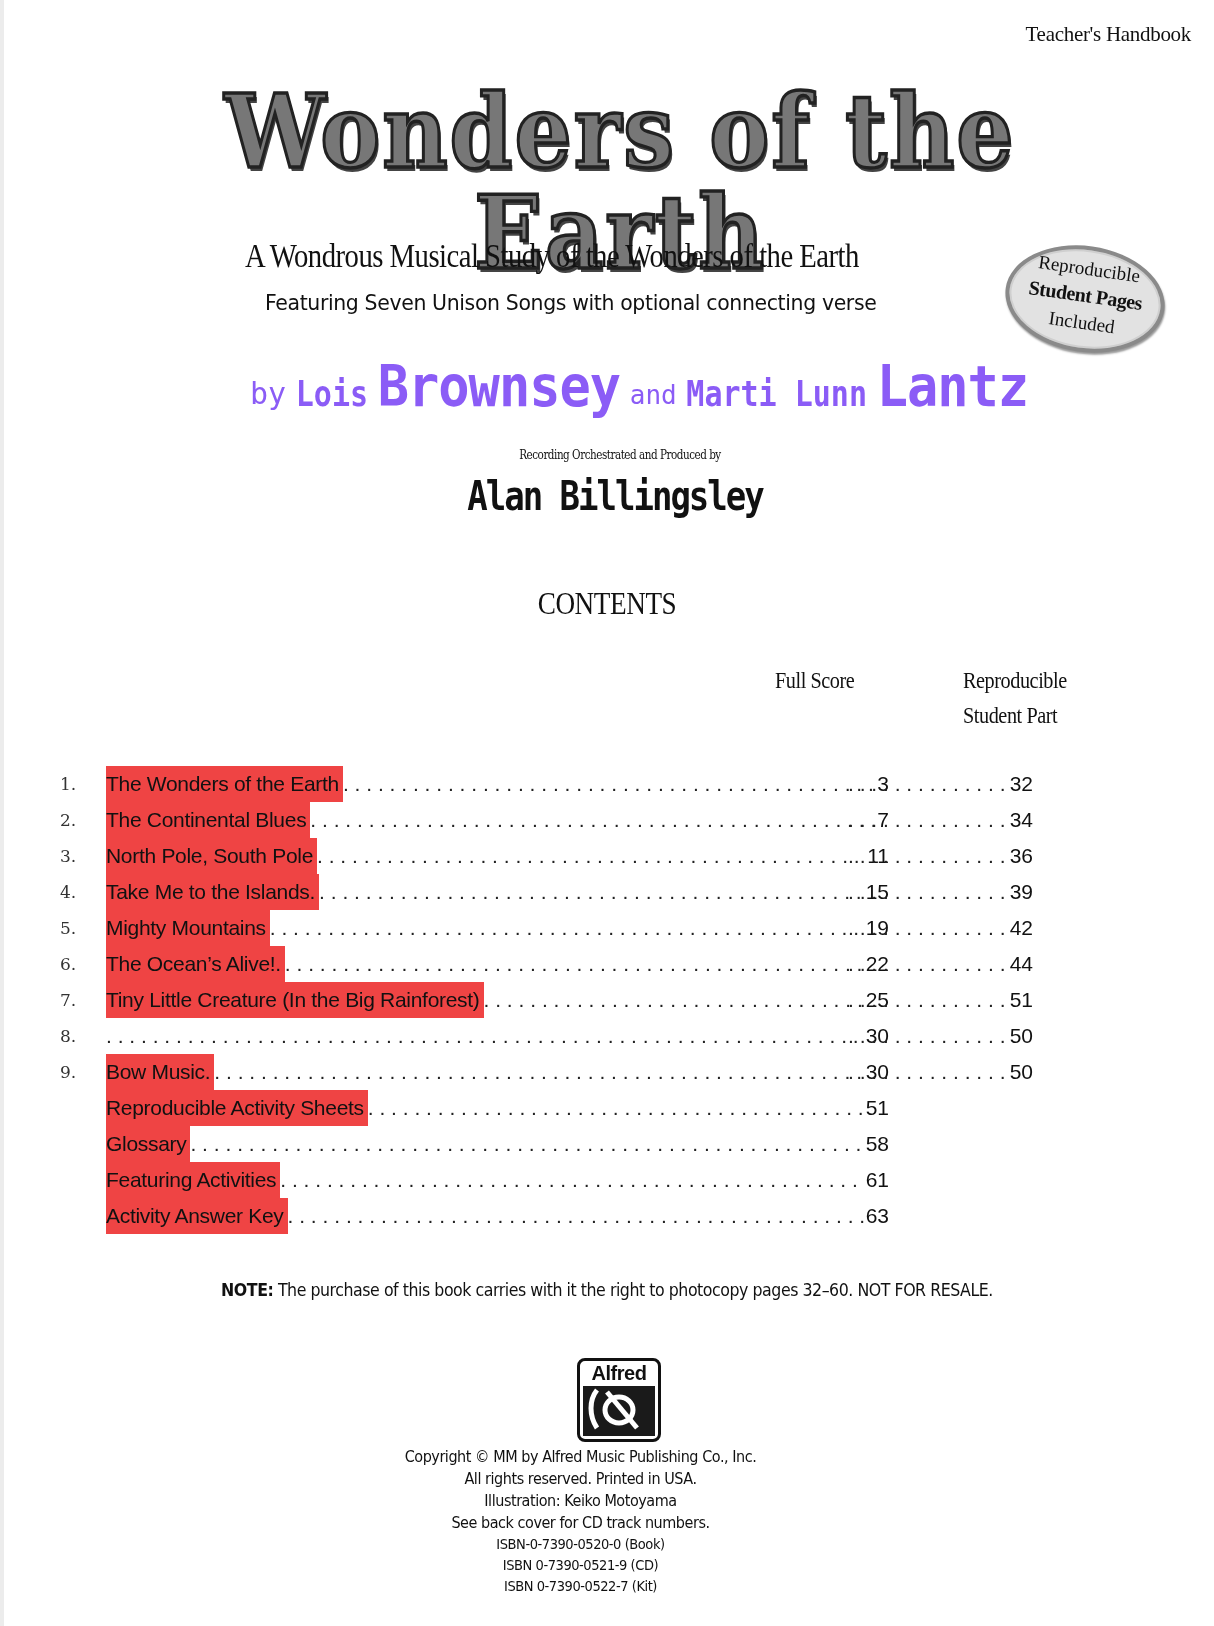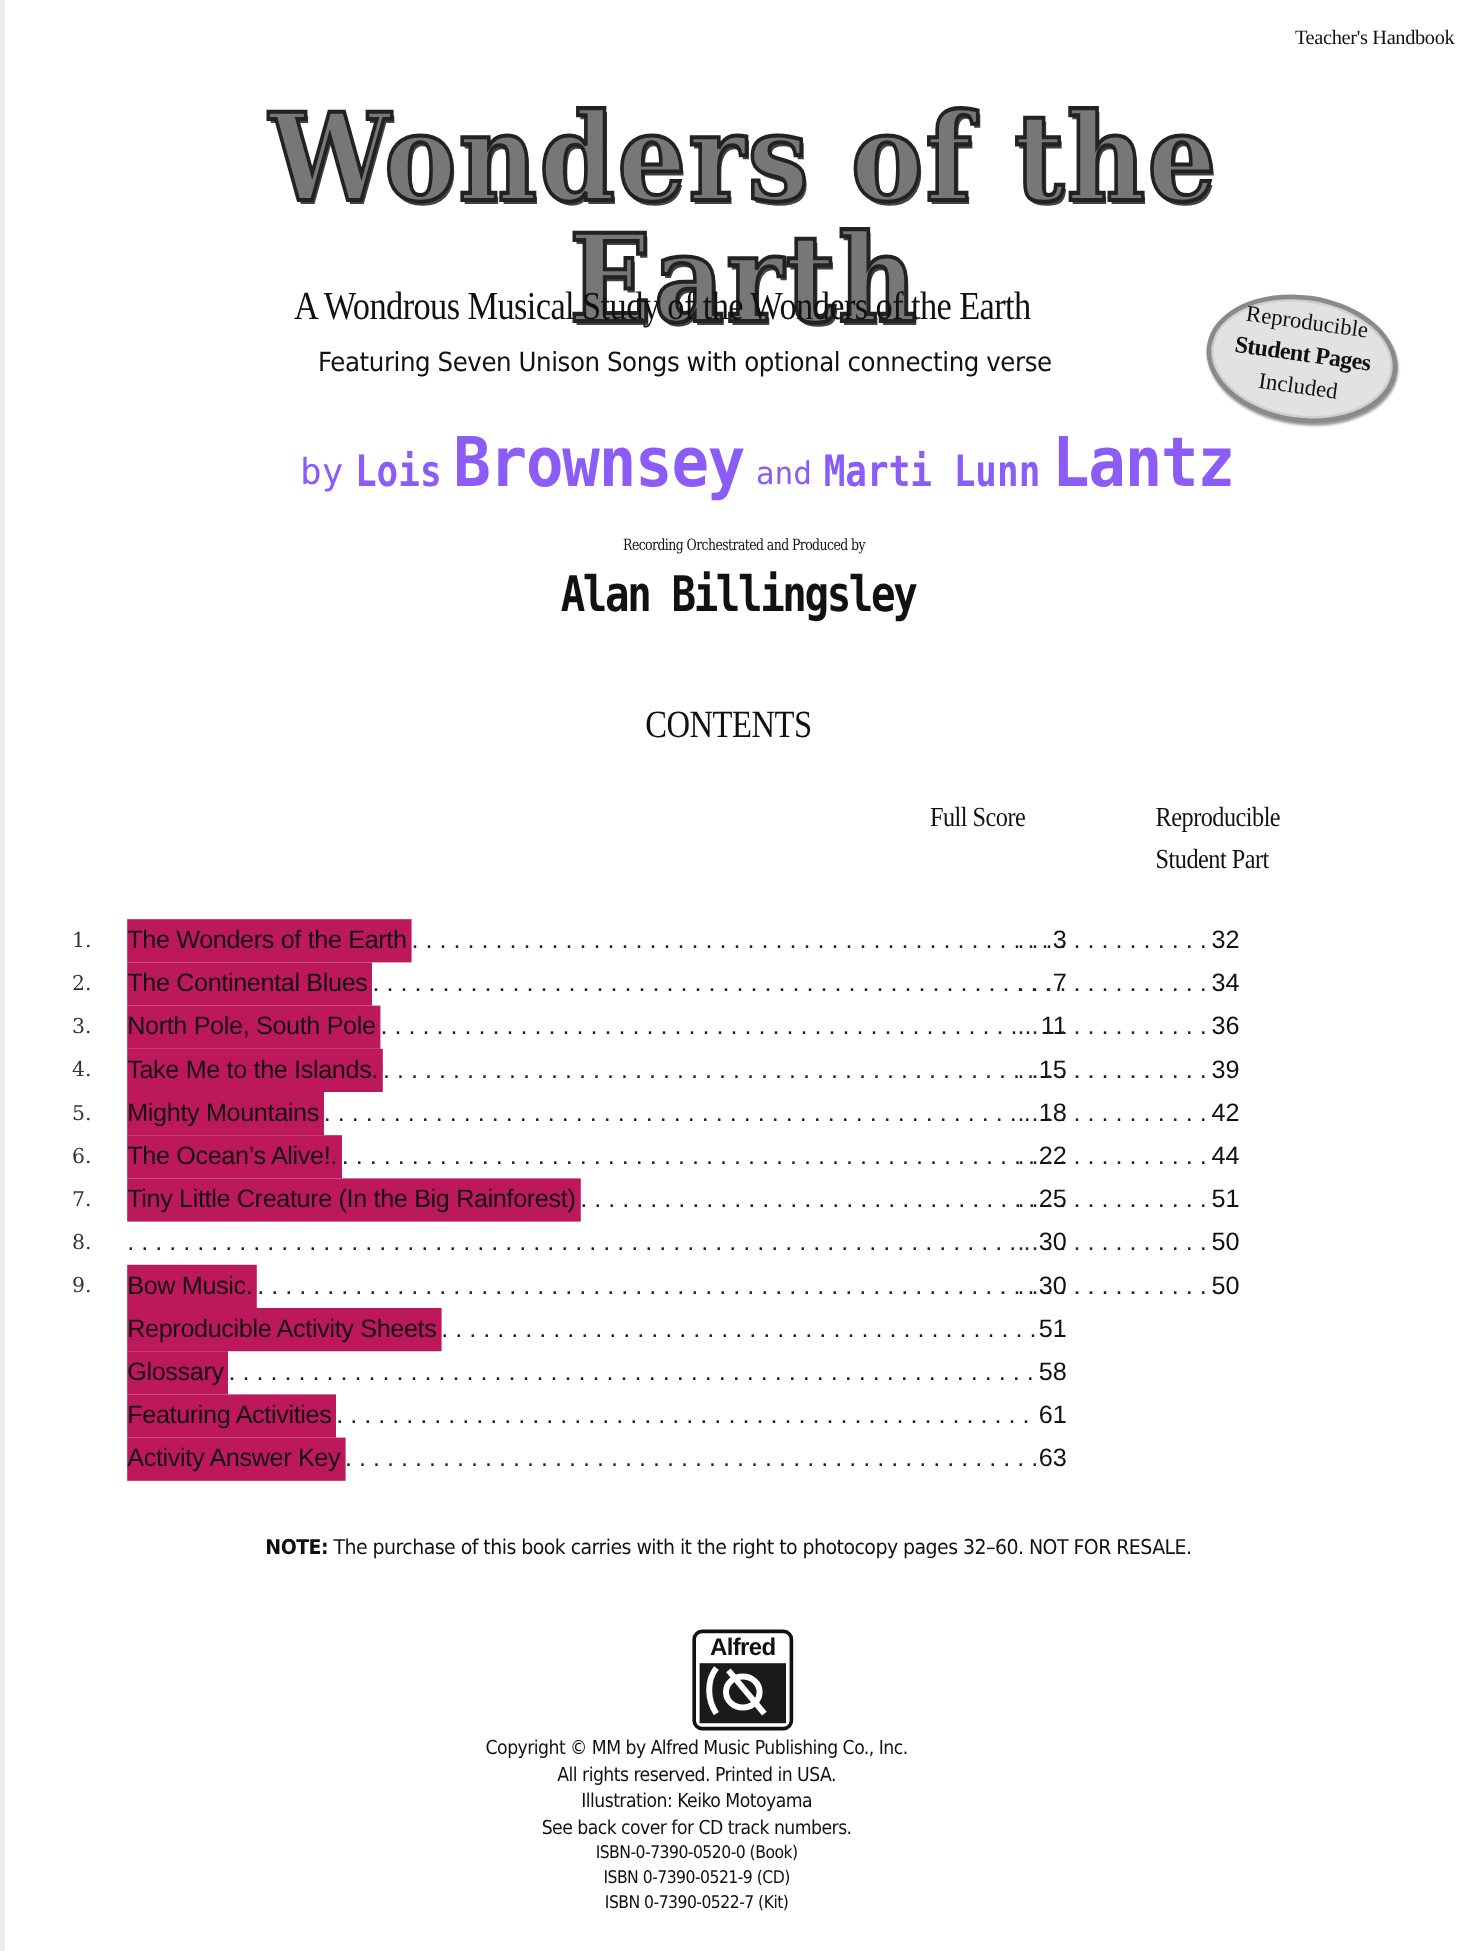--- a/index.html
+++ b/index.html
@@ -3,22 +3,22 @@
   <meta charset="utf-8">
   <style>
     html, body { margin: 0; padding: 0; }
     body {
       width: 1214px; height: 1626px; position: relative; overflow: hidden;
       background: #ffffff; color: #111;
       font-family: "Liberation Sans", sans-serif;
     }
     .left-edge { position: absolute; left: 0; top: 0; width: 4px; height: 1626px; background: #ececec; }
     .header-label {
-      position: absolute; top: 22px; right: 2px;
-      font-family: "Liberation Serif", serif; font-size: 17px; letter-spacing: -0.3px; color: #111;
+      position: absolute; top: 22px; right: 23px;
+      font-family: "Liberation Serif", serif; font-size: 21px; letter-spacing: -0.3px; color: #111;
     }
     .main-title {
       position: absolute; left: 140px; top: 92px; width: 960px; text-align: center;
       font-family: "DejaVu Serif", serif; font-weight: bold; font-size: 90px; line-height: 1;
       color: #777; letter-spacing: 2px;
       -webkit-text-stroke: 3px #222;
       text-shadow: 2px 3px 0 #444;
       transform: scaleY(1.12);
     }
     .subtitle-1 {
@@ -73,21 +73,21 @@
     .col-full { left: 775px; top: 663px; }
     .col-repro { left: 963px; top: 663px; }
 
     .toc { position: absolute; left: 60px; top: 766px; width: 980px; }
     .toc-row { position: relative; height: 36px; font-size: 21px; line-height: 36px; white-space: nowrap; }
     .toc-num {
       position: absolute; left: 0; width: 30px;
       font-family: "DejaVu Serif", serif; font-size: 17px; color: #333;
     }
     .toc-line { position: absolute; left: 46px; width: 783px; display: flex; }
-    .toc-title { letter-spacing: -0.3px; padding-right: 4px; background: #be185d; }
+    .toc-title { letter-spacing: -0.3px; padding-right: 4px; background: #ef4444; }
     .toc-dots { flex: 1; overflow: hidden; color: #222; letter-spacing: 3.2px; }
     .toc-dots::before { content: ". . . . . . . . . . . . . . . . . . . . . . . . . . . . . . . . . . . . . . . . . . . . . . . . . . . . . . . . . . . . . . . . . . . . . . . . . . . . "; letter-spacing: 0; }
     .toc-page1 { padding-left: 2px; text-align: right; }
     .toc-line2 { position: absolute; left: 788px; width: 185px; display: flex; }
     .toc-page2 { padding-left: 2px; }
 
     .note {
       position: absolute; left: 0; top: 1280px; width: 1214px; text-align: center;
       font-family: "DejaVu Sans", sans-serif; font-size: 17px; letter-spacing: -0.5px;
       transform: scaleX(0.93);
@@ -199,21 +199,21 @@
       <div class="toc-line2">
         <span class="toc-dots"></span>
         <span class="toc-page2">39</span>
       </div>
     </div>
     <div class="toc-row">
       <span class="toc-num">5.</span>
       <div class="toc-line">
         <span class="toc-title">Mighty Mountains</span>
         <span class="toc-dots"></span>
-        <span class="toc-page1">18</span>
+        <span class="toc-page1">19</span>
       </div>
       <div class="toc-line2">
         <span class="toc-dots"></span>
         <span class="toc-page2">42</span>
       </div>
     </div>
     <div class="toc-row">
       <span class="toc-num">6.</span>
       <div class="toc-line">
         <span class="toc-title">The Ocean’s Alive!.</span>

